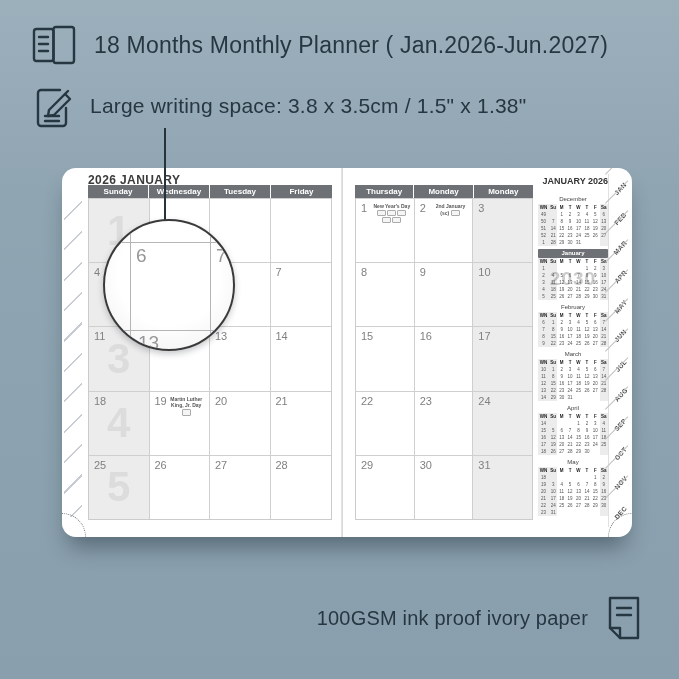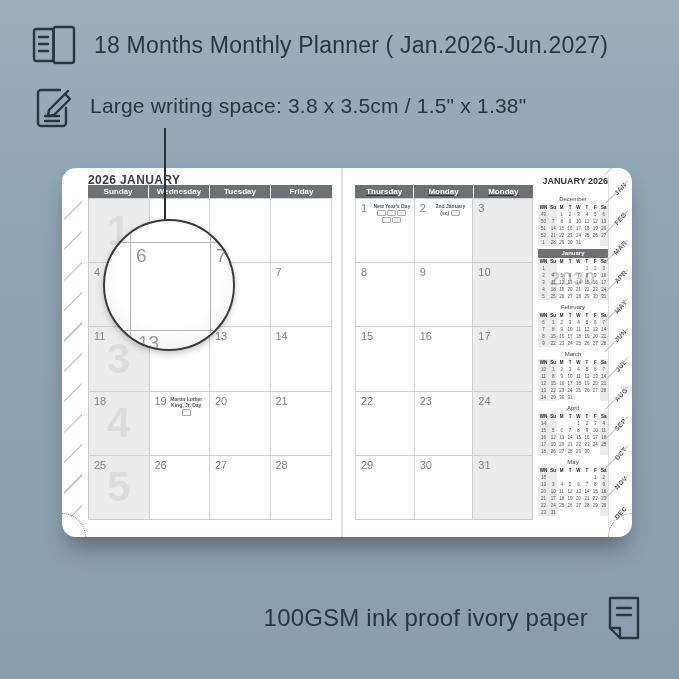--- a/index.html
+++ b/index.html
@@ -29,21 +29,21 @@
   .perf{position:absolute;width:46px;height:46px;border:1.5px dotted #6f7a80;border-radius:50%;}
   .perf.bl{left:-24px;bottom:-24px;}
   .perf.br{right:-24px;bottom:-24px;}
   
   .page-title{position:absolute;left:26px;top:5px;font-size:12px;font-weight:bold;color:#3b3b3b;letter-spacing:.4px;}
   .cal{position:absolute;top:17px;bottom:17px;}
   .cal.left-cal{left:26px;width:244px;}
   .cal.right-cal{left:13px;width:178px;}
   .day-head{display:grid;height:13px;}
   .left-cal .day-head{grid-template-columns:repeat(4,1fr);}
-  .right-cal .day-head{grid-template-columns:repeat(3,1fr);text-decoration:underline;}
+  .right-cal .day-head{grid-template-columns:repeat(3,1fr);}
   .hcell{background:#6d7175;color:#fff;font-size:8px;font-weight:bold;display:flex;align-items:center;justify-content:center;border-right:1px solid #fff;}
   .hcell:last-child{border-right:none;}
   .cal-body{position:absolute;left:0;right:0;top:13px;bottom:0;display:grid;grid-auto-rows:1fr;
     border:1px solid #cbcbcb;border-top:none;box-sizing:border-box;}
   .left-cal .cal-body{grid-template-columns:repeat(4,1fr);}
   .right-cal .cal-body{grid-template-columns:repeat(3,1fr);}
   .cell{position:relative;border-right:1px solid #cfcfcf;border-top:1px solid #cfcfcf;}
   .lcell:nth-child(4n){border-right:none;}
   .rcell:nth-child(3n){border-right:none;}
   .cell.shaded{background:#ececec;}
@@ -84,21 +84,21 @@
   .mag-v2{left:105px;top:0;bottom:0;width:1px;}
   .mag-h1{top:21px;left:0;right:0;height:1px;}
   .mag-h2{top:109px;left:0;right:0;height:1px;}
   .mag-num{position:absolute;font-size:19px;font-weight:300;color:#979797;}
   .mag-n1{left:31px;top:24px;}
   .mag-n2{left:111px;top:24px;}
   .mag-n3{left:33px;top:111px;}
   .mag-n4{left:112px;top:111px;}
   
   .paper-row{position:absolute;right:34px;top:594px;display:flex;align-items:center;gap:15px;z-index:3;}
-  .paper-text{font-size:24px;font-weight:500;letter-spacing:.2px;white-space:nowrap;}
+  .paper-text{font-size:20px;font-weight:500;letter-spacing:.2px;white-space:nowrap;}
   .icon-stroke{stroke:#263741;fill:none;stroke-width:2.4;stroke-linecap:round;stroke-linejoin:round;}
 </style>
 </head>
 <body>
 
 <div class="stage">
 
   <div class="feat one">
     <svg width="48" height="42" viewBox="0 0 48 42">
       <rect class="icon-stroke" x="4" y="5" width="19.5" height="32" rx="2.5"></rect>

